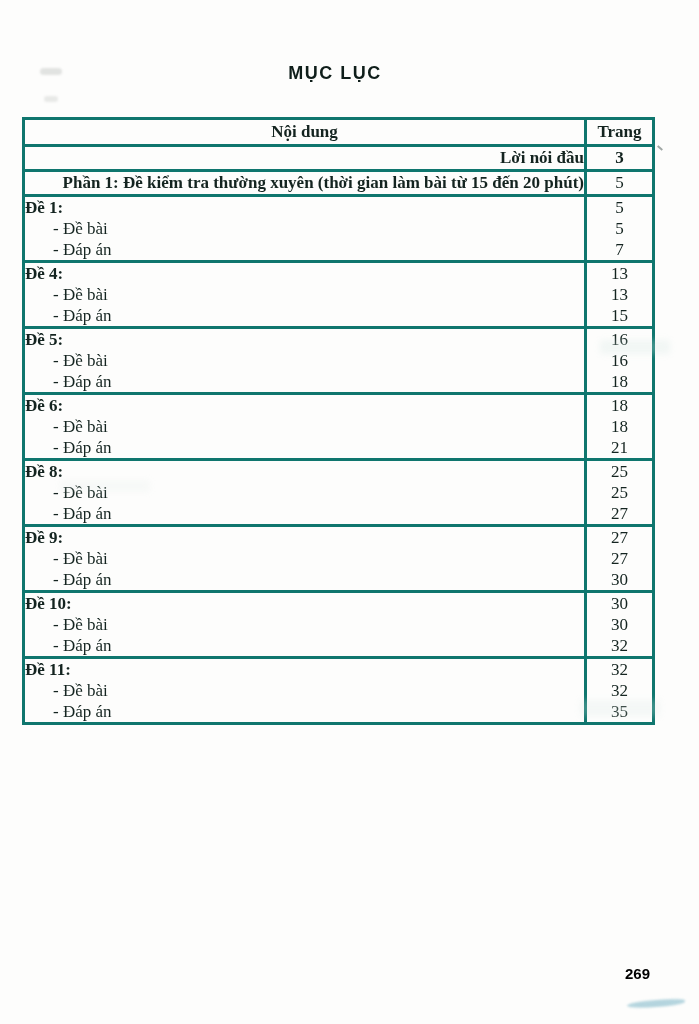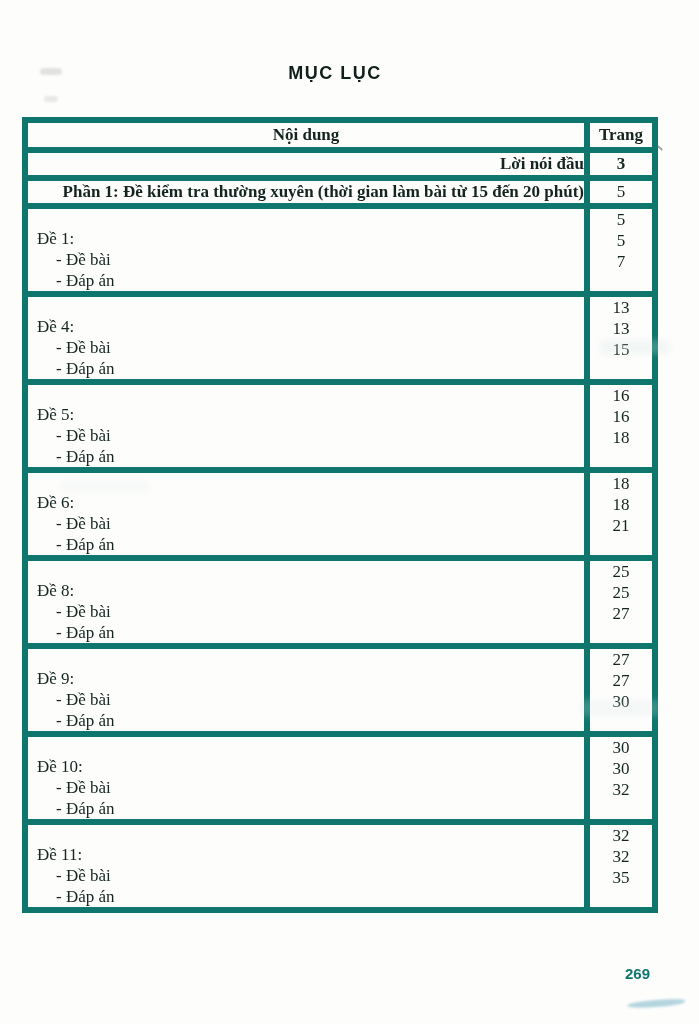--- a/index.html
+++ b/index.html
@@ -24,21 +24,21 @@
   table.toc{
     position:absolute;
     top:117px;left:22px;
     width:630px;
     border-collapse:collapse;
     table-layout:fixed;
   }
   table.toc col.c-content{width:562px;}
   table.toc col.c-page{width:68px;}
   table.toc th, table.toc td{
-    border:6px solid #0f766e;
+    border:3px solid #0f766e;
     padding:0;
     vertical-align:top;
     font-size:17px;
   }
   th.h-content, th.h-page{
     height:24px;
     text-align:center;
     font-weight:700;
     line-height:24px;
     font-size:17px;
@@ -50,42 +50,40 @@
     overflow:hidden;
     text-align:right;
   }
   td.pg{
     text-align:center;
     line-height:22px;
     padding:2px 0;
   }
   .bold{font-weight:700;}
   .group-title{
-    font-weight:400;
+    font-weight:700;
     line-height:21px;height:21px;
-    padding-left:9px;
     white-space:nowrap;
-    margin-top:19px;
   }
   .group-item{
     line-height:21px;height:21px;
     padding-left:28px;
     white-space:nowrap;
   }
   td.gcell{padding:3px 0 2px 0;}
   td.gpage{padding:3px 0 2px 0;text-align:center;}
   .gpage-line{line-height:21px;height:21px;text-align:center;}
   .footer-num{
     position:absolute;
     top:965px;left:0;width:650px;
     text-align:right;
     font-family:"Liberation Sans", sans-serif;
     font-weight:700;
     font-size:15px;
-    color:#0f766e;
+    color:#000000;
   }
   
   .artifact{position:absolute;pointer-events:none;}
   .tick-mark{
     top:147px;left:657px;width:6px;height:2px;
     background:#6f7a76;opacity:.65;
     transform:rotate(40deg);
   }
   .smudge-a{
     top:68px;left:40px;width:22px;height:7px;

